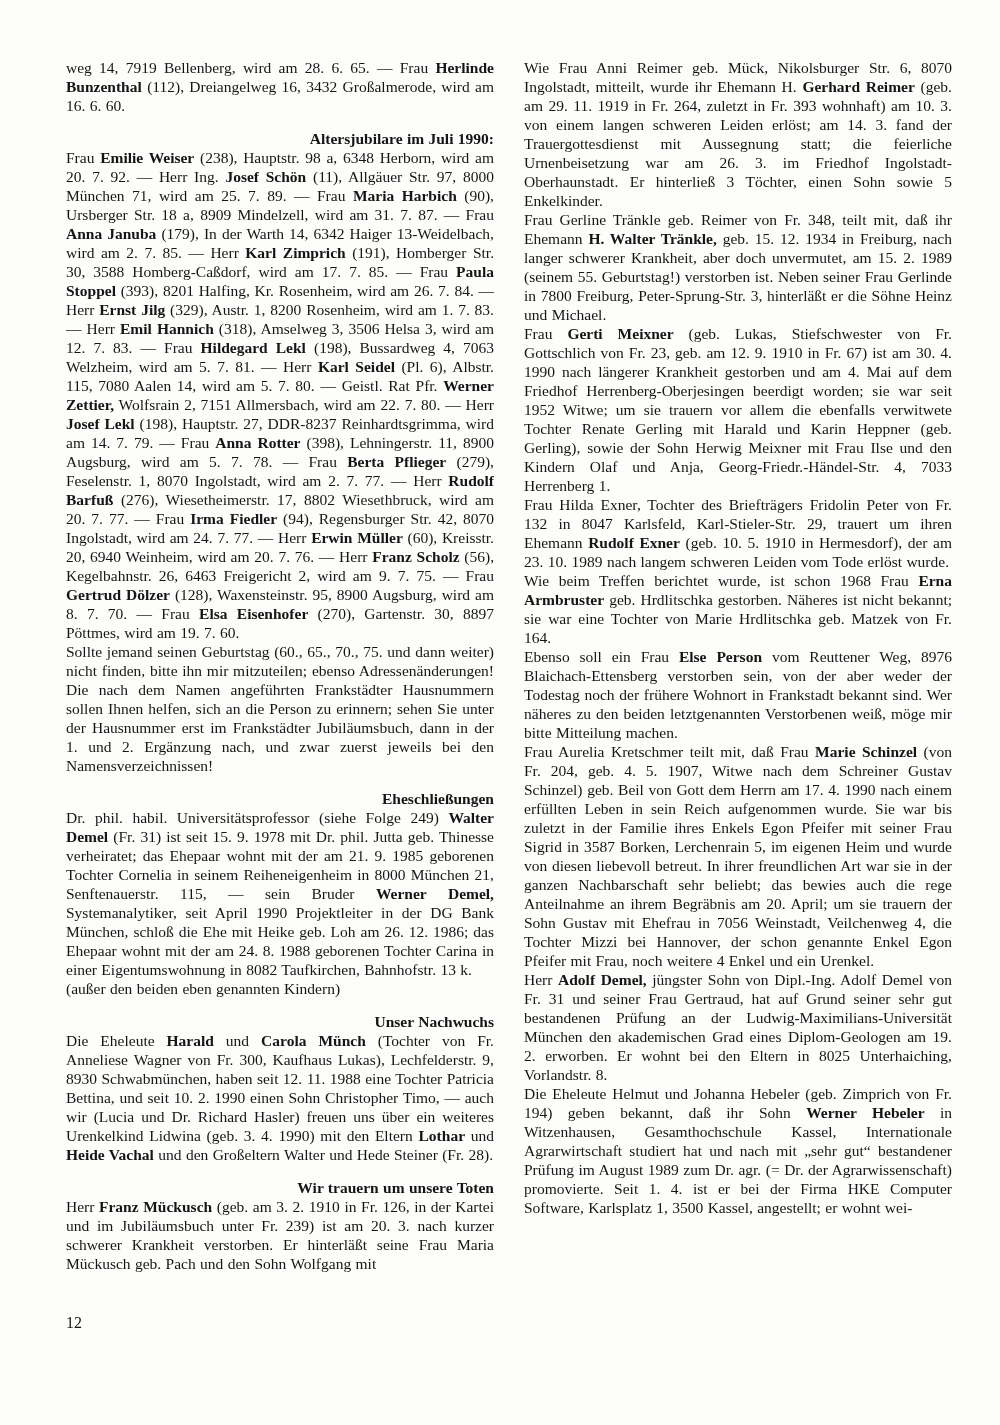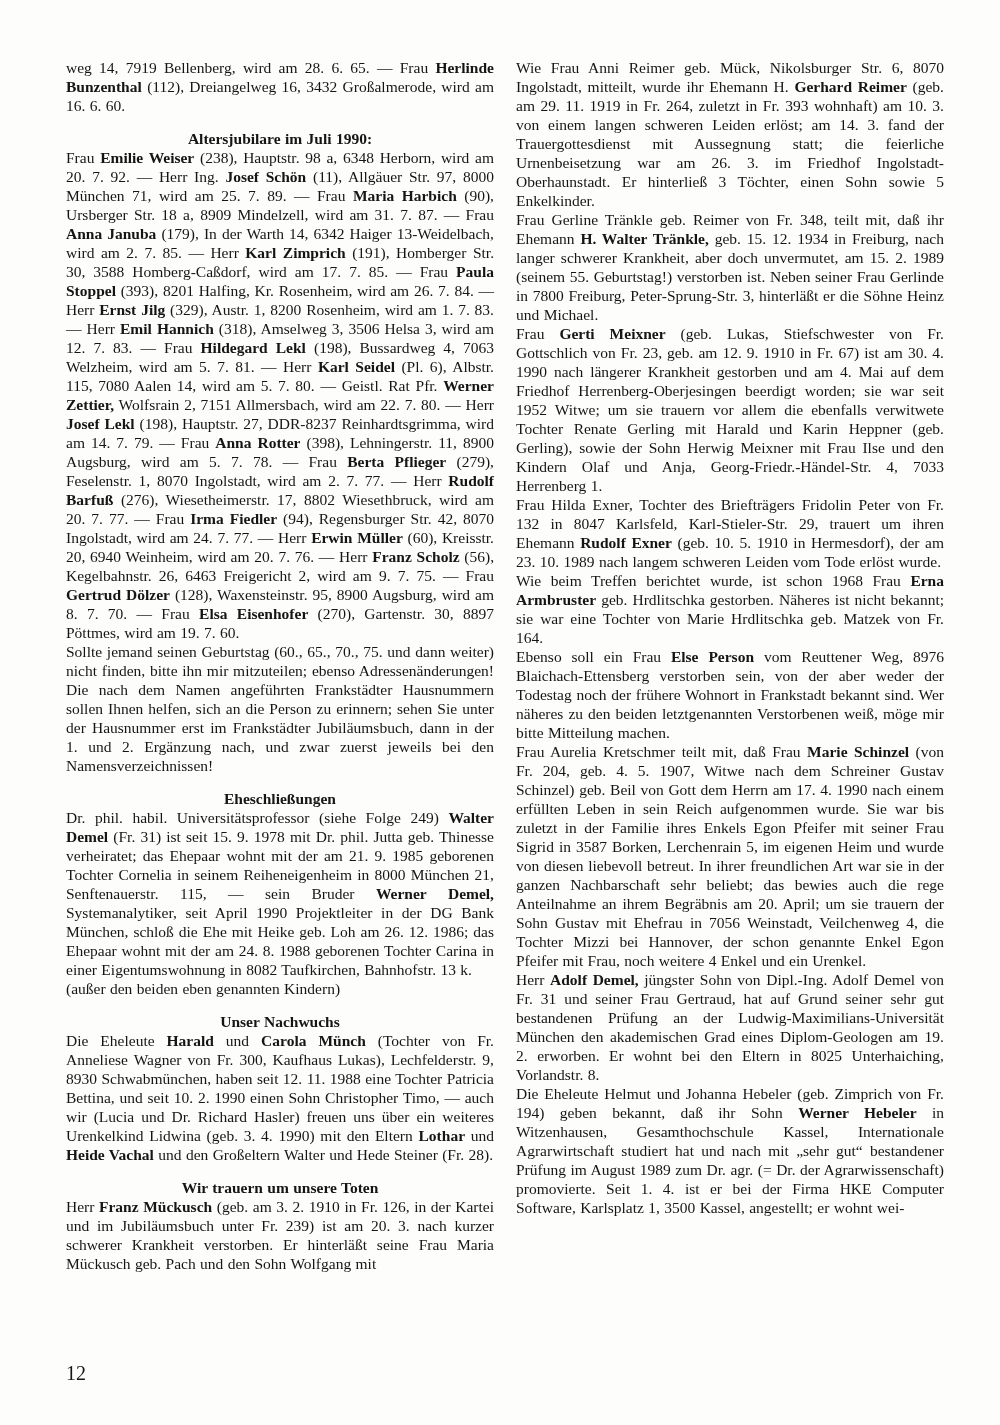--- a/index.html
+++ b/index.html
@@ -15,49 +15,49 @@
     background: #fdfdfb;
     color: #151515;
     font-family: "Liberation Serif", "DejaVu Serif", serif;
     overflow: hidden;
   }
   .columns {
     position: absolute;
     top: 58px;
     left: 66px;
     display: flex;
-    gap: 22px;
+    gap: 30px;
   }
   .column {
     width: 428px;
   }
   .block {
     margin: 0;
     font-size: 15.5px;
     line-height: 19px;
     text-align: justify;
     hyphens: auto;
     -webkit-hyphens: auto;
     word-spacing: 0.5px;
   }
   .block.heading {
     font-weight: 700;
-    text-align: center;
+    text-align: right;
   }
   .space-before {
     margin-top: 14px;
   }
   .bold {
     font-weight: 700;
   }
   .page-number {
     position: absolute;
     left: 66px;
-    top: 1364px;
-    font-size: 20px;
+    top: 1313px;
+    font-size: 16px;
     line-height: 19px;
   }
 </style>
 </head>
 <body>
 
 <div class="page">
   <div class="columns">
     <div class="column">
         <p class="block paragraph"><span>weg 14, 7919 Bellenberg, wird am 28. 6. 65. — Frau </span><span class="bold">Herlinde Bunzenthal</span><span> (112), Dreiangelweg 16, 3432 Großalmerode, wird am 16. 6. 60.</span></p>

